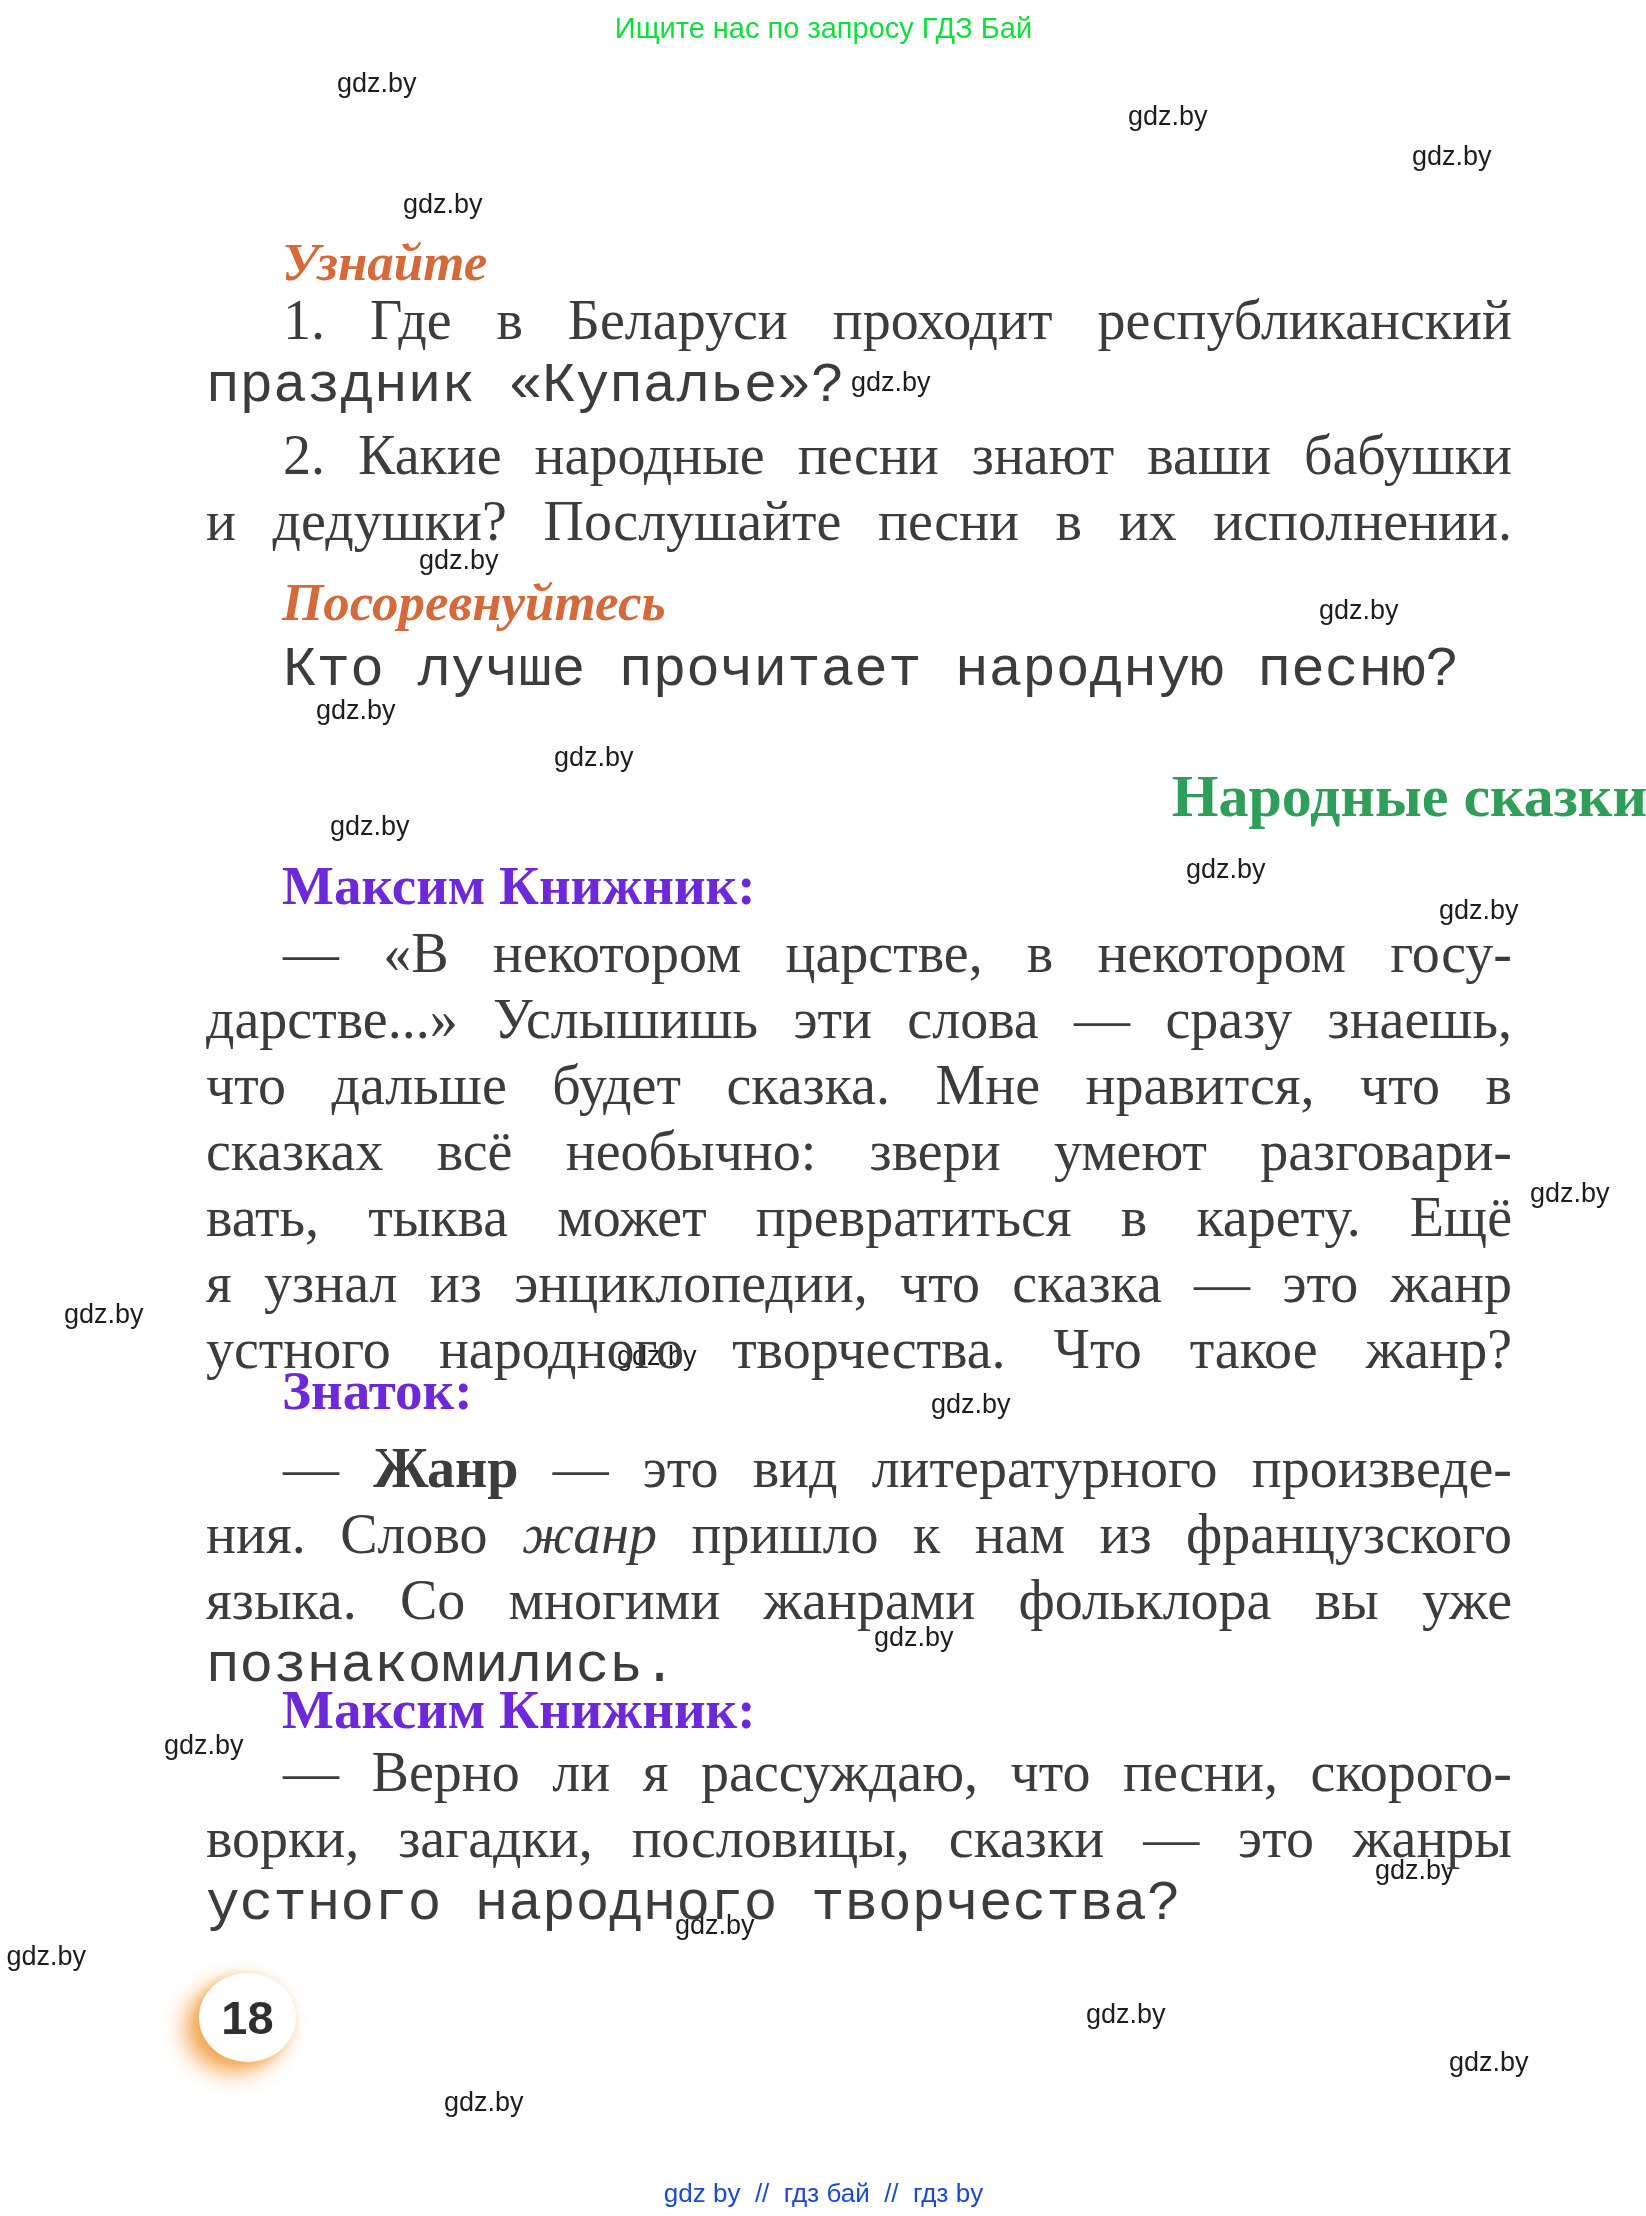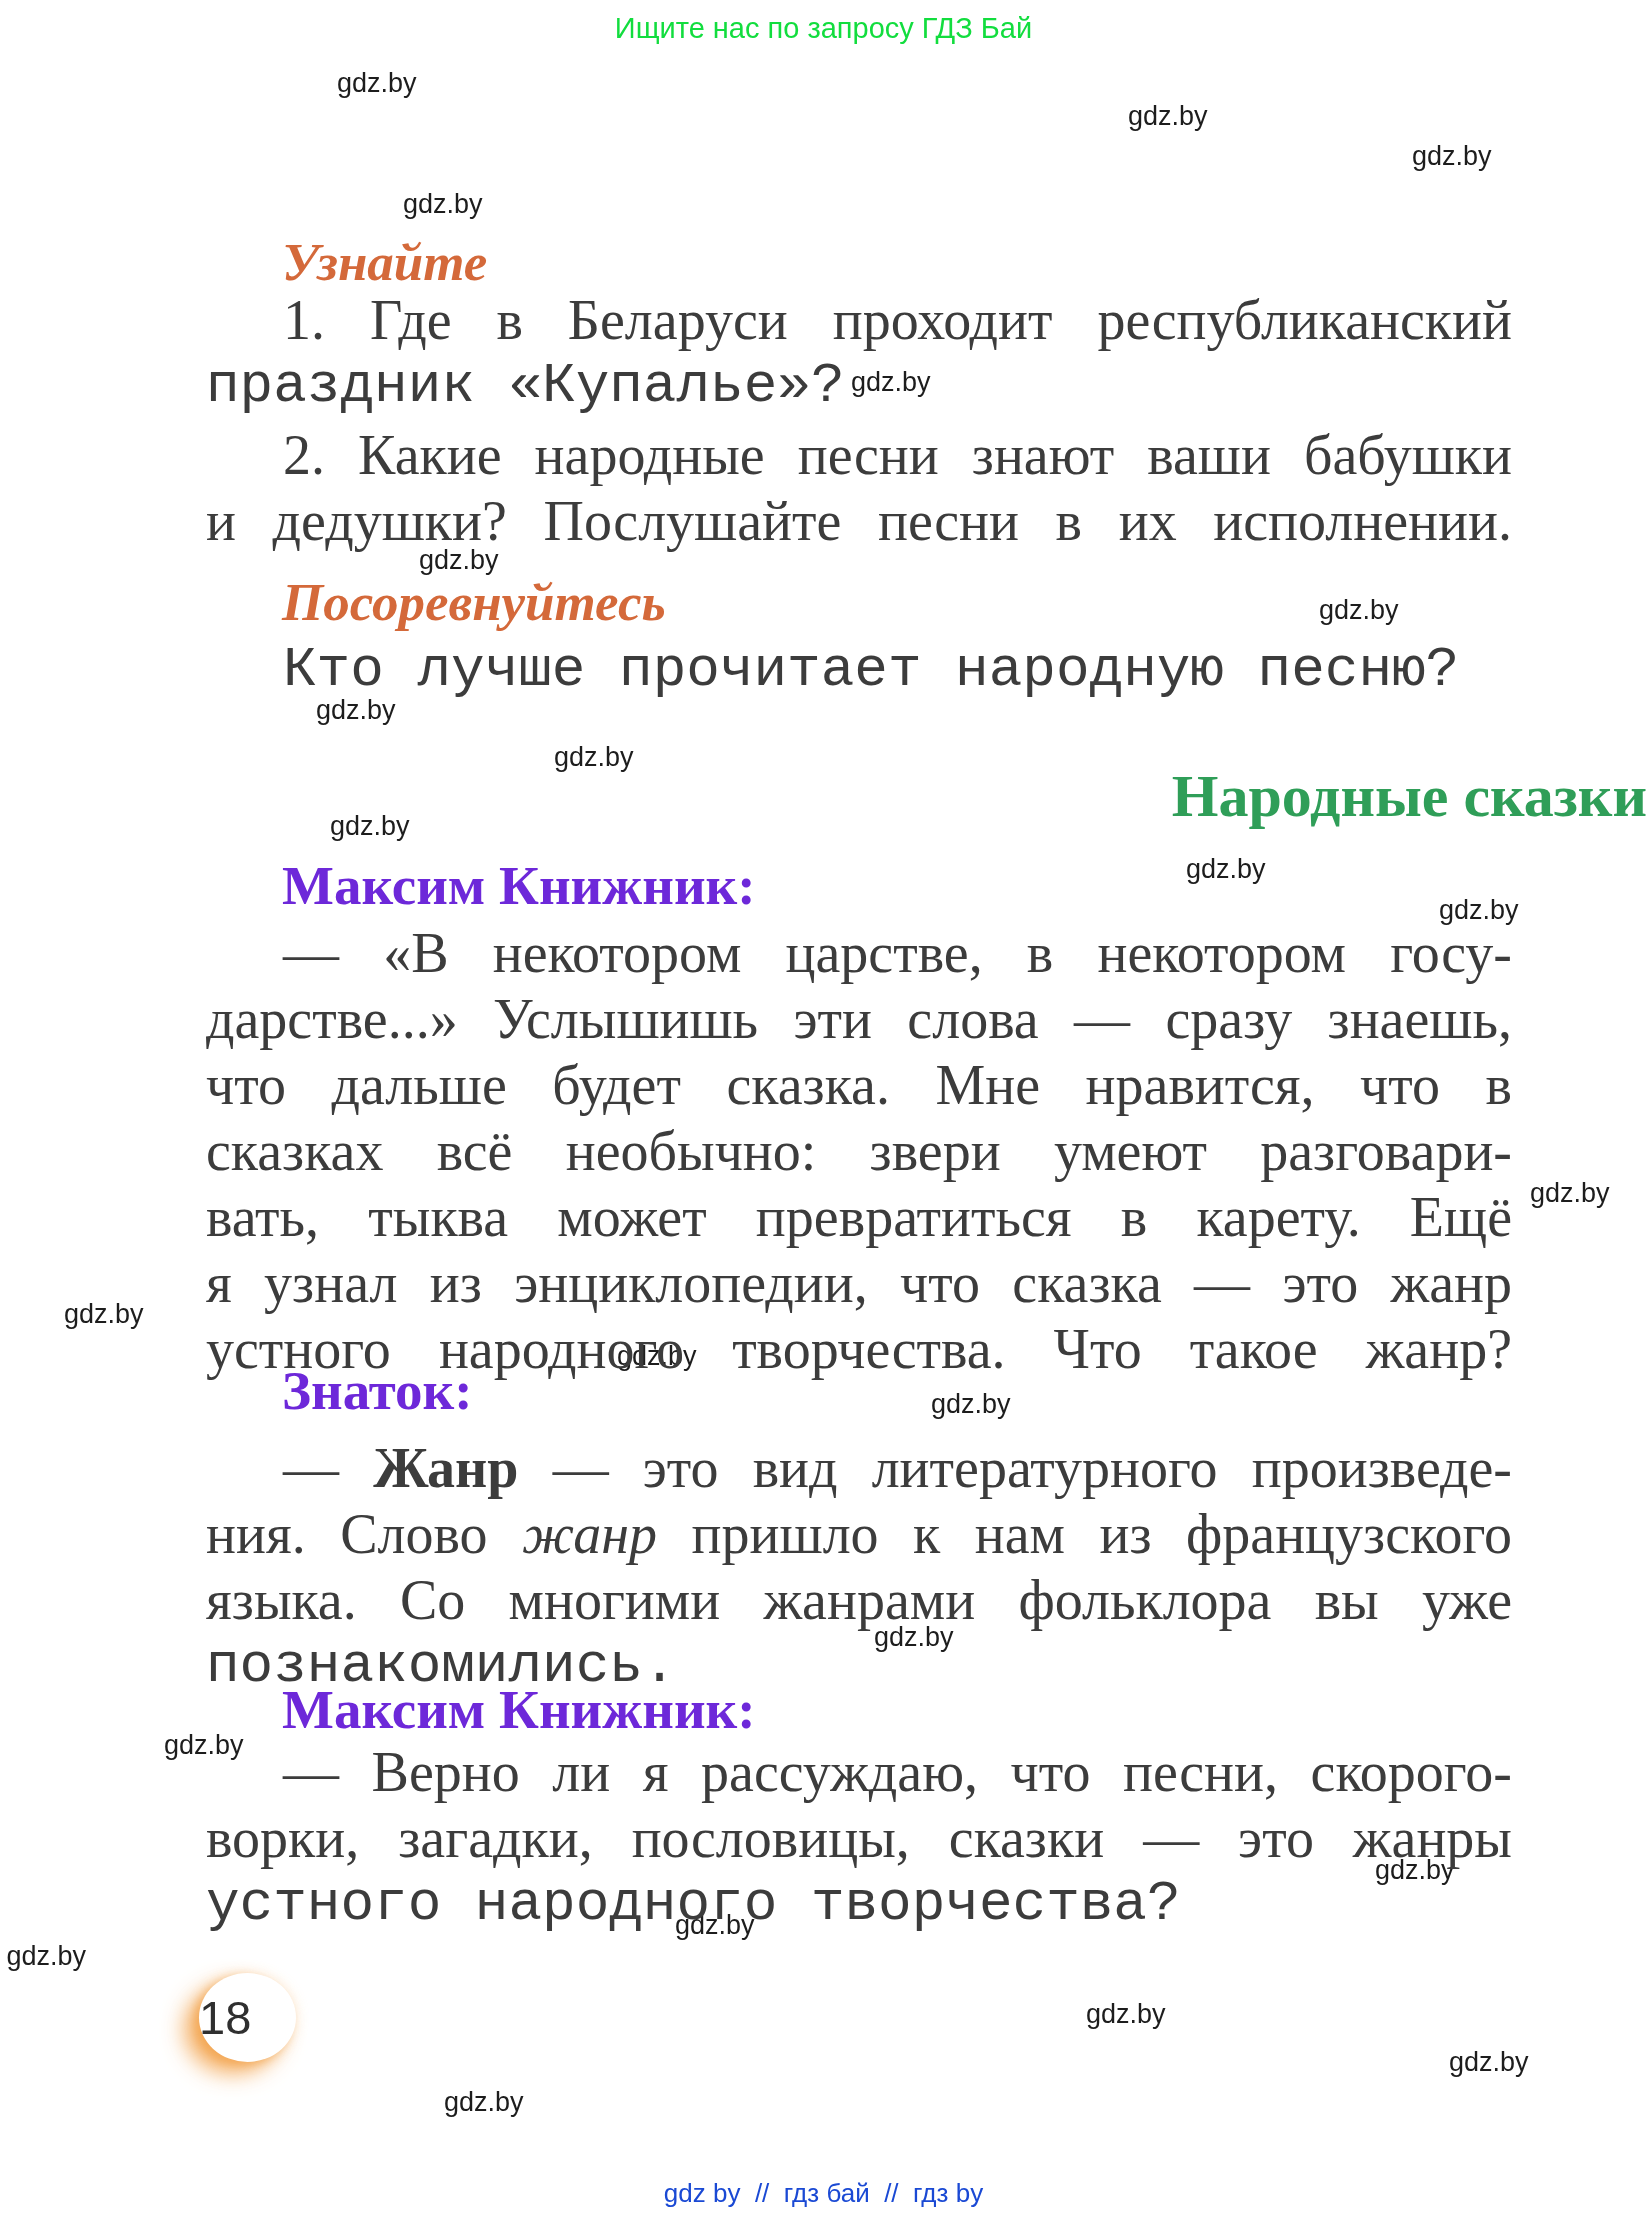--- a/index.html
+++ b/index.html
@@ -43,21 +43,21 @@
   .ln.first{padding-left:77px;}
   .ln.left{text-align:right;text-align-last:left;font-family:Liberation Mono, monospace;}
   .b{font-weight:bold;}
   .i{font-style:italic;}
   .page-badge{
     position:absolute;left:199px;top:1973px;width:97px;height:89px;
     background:#ffffff;border-radius:50%;
     box-shadow:-14.5px 11.3px 22.6px 0 rgba(242,160,70,0.85),
                -4.8px 3.2px 8px 0 rgba(244,176,100,0.55),
                0 0 13px 0 rgba(250,200,140,0.30);
-    display:flex;align-items:center;
+    display:flex;align-items:center;justify-content:center;font-weight:bold;
   }
   .page-badge span{
     font-family:"Liberation Sans",sans-serif;font-size:47px;color:#2f2f2f;
   }
   .footer{
     position:absolute;top:2178px;left:0;width:1647px;text-align:center;
     font-family:"Liberation Sans",sans-serif;font-size:26px;color:#1a49d4;
     white-space:pre;
   }
 </style>

